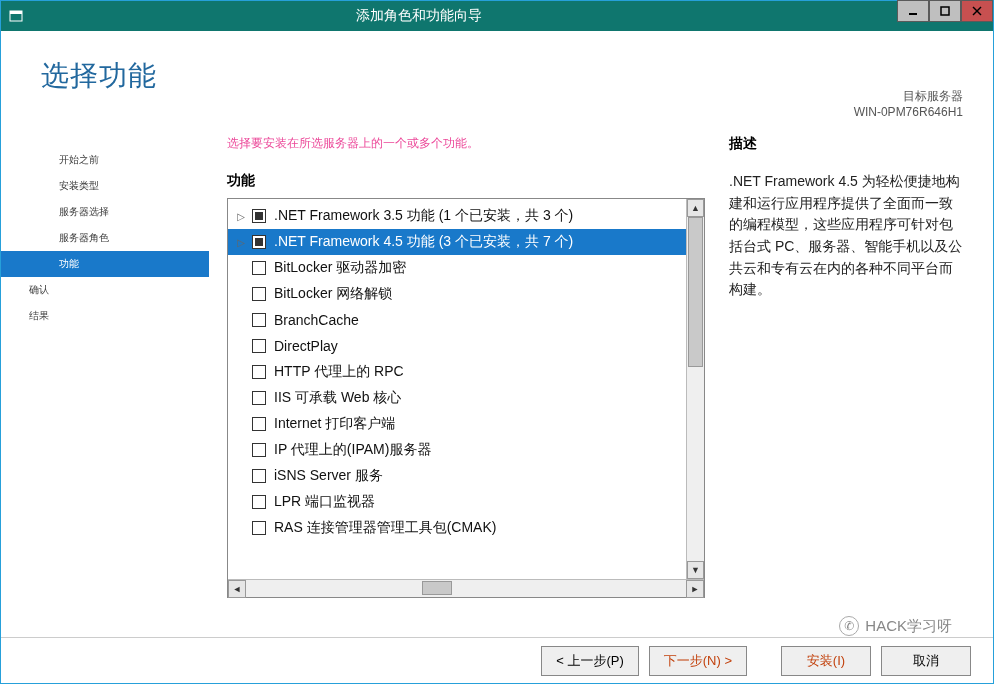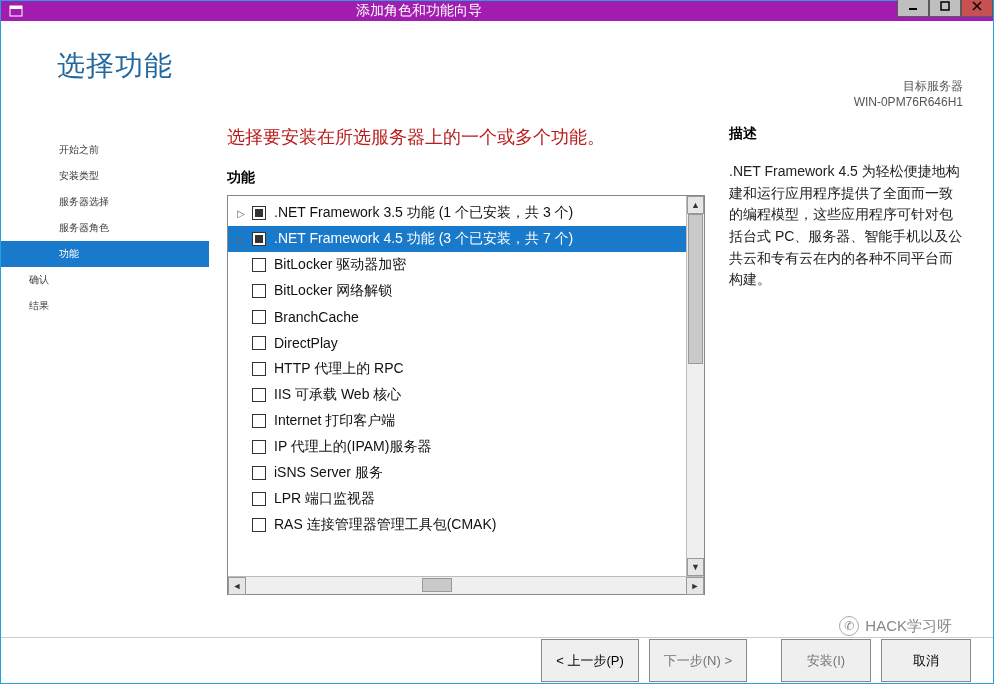--- a/index.html
+++ b/index.html
@@ -1,38 +1,38 @@
 <!DOCTYPE html>
 <html><head>
 <meta charset="utf-8">
 <style>
   * { box-sizing: border-box; font-family: "Microsoft YaHei", "Segoe UI", Tahoma, sans-serif; }
   body { margin: 0; background: #ffffff; width: 994px; height: 684px; overflow: hidden; }
   .window { width: 994px; height: 684px; border: 1px solid #26a0da; background: #fff; display: flex; flex-direction: column; }
   
-  .titlebar { height: 20px; background: #a21caf; display: flex; align-items: center; }
+  .titlebar { height: 30px; background: #0f766e; display: flex; align-items: center; }
   .titlebar-icon { width: 30px; height: 30px; display:flex; align-items:center; justify-content:center; color:#fff; flex:0 0 auto; }
   .titlebar-title { flex:1; text-align:center; color:#fff; font-size:14px; margin-left:-90px; }
   .winbtns { display:flex; height:30px; }
   .winbtn { width:32px; height:22px; margin-top:-1px; display:flex; align-items:center; justify-content:center; border:1px solid #5a5a5a; background:#bfbfbf; }
   .winbtn.close { background:#c75050; color:#000; }
   
   .content { flex:1; display:flex; flex-direction:column; padding:0 0 0 0; }
-  .hdr-row { display:flex; padding:26px 30px 10px 56px; }
+  .hdr-row { display:flex; padding:26px 30px 10px 40px; }
   .page-title { color:#22689e; font-size:28px; font-weight:400; letter-spacing:1px; flex:1; }
   .dest-box { text-align:right; font-size:12px; color:#555;margin-top:31px; }
   .body-row { flex:1; display:flex; padding:0 30px 0 0; overflow:hidden; }
   
   .nav { width:208px; padding:18px 0 0 0; }
   .nav-item { padding:6px 0 6px 58px; font-size:10px; color:#3a3a3a; cursor:pointer; }
   .nav-item.active { background:#1979ca; color:#fff; }
   .nav-item.disabled { color:#404040;padding-left:28px; }
   
   .center { flex:1; padding:6px 10px 0 18px; display:flex; flex-direction:column; min-width:0; }
-  .instr { font-size:18px; color:#b91c1c; margin-bottom:20px; }
+  .instr { font-size:12px; color:#ec4899; margin-bottom:20px; }
   .list-label { font-size:14px; font-weight:bold; color:#000; margin-bottom:8px; }
   .feat-box { border:1px solid #888; height:400px; display:flex; flex-direction:column; }
   .feat-list { flex:1; overflow:hidden; padding:4px 0 0 0; position:relative; }
   .feat-row { display:flex; align-items:center; height:26px; font-size:14px; color:#111; padding-left:6px; white-space:nowrap; }
   .feat-row.selected { background:#1979ca; color:#fff; }
   .tree-toggle { width:14px; text-align:center; color:#666; font-size:10px; }
   .chk { width:14px; height:14px; border:1px solid #333; margin:0 8px 0 4px; display:inline-flex; align-items:center; justify-content:center; background:#fff; flex:0 0 auto; }
   .chk.indet::after { content:""; display:block; width:8px; height:8px; background:#333; }
   .hscroll { height:18px; border-top:1px solid #bbb; display:flex; align-items:center; background:#efefef; }
   .hscroll .sbtn { width:18px; height:18px; border:1px solid #999; background:#e6e6e6; display:flex; align-items:center; justify-content:center; font-size:9px; color:#333;}
@@ -41,22 +41,22 @@
   .vscroll { position:absolute; right:0; top:0; bottom:0; width:18px; background:#efefef; border-left:1px solid #bbb; display:flex; flex-direction:column; }
   .vscroll .sbtn { height:18px; border:1px solid #999; background:#e6e6e6; display:flex; align-items:center; justify-content:center; font-size:9px; color:#333; }
   .vscroll .vtrack { flex:1; position:relative; }
   .vscroll .vthumb { position:absolute; top:0; left:1px; right:1px; height:150px; background:#c9c9c9; border:1px solid #999; }
   
   .desc { width:248px; padding:6px 0 0 14px; }
   .desc-label { font-size:14px; font-weight:bold; margin-bottom:18px; }
   .desc-text { font-size:14px; color:#222; line-height:1.55; }
   
   .btnbar { height:46px; border-top:1px solid #ccc; display:flex; align-items:center; justify-content:flex-end; padding:0 22px; gap:10px; }
-  .btn { min-width:90px; height:43px; border:1px solid #888; background:#efefef; font-size:13px; padding:0 14px; display:flex; align-items:center; justify-content:center; }
-  .btn.disabled { color:#737373; }
+  .btn { min-width:90px; height:30px; border:1px solid #888; background:#efefef; font-size:13px; padding:0 14px; display:flex; align-items:center; justify-content:center; }
+  .btn.disabled { color:#c2410c; }
   .watermark { position:absolute; right:42px; bottom:48px; font-size:15px; color:#888; display:flex; align-items:center; gap:6px; }
   .watermark .wmicon { width:20px; height:20px; border-radius:50%; border:1px solid #aaa; display:flex; align-items:center; justify-content:center; font-size:12px; color:#888; }
 </style>
 </head>
 <body>
 
 <div class="window">
 
   <div class="titlebar">
     <div class="titlebar-icon">

